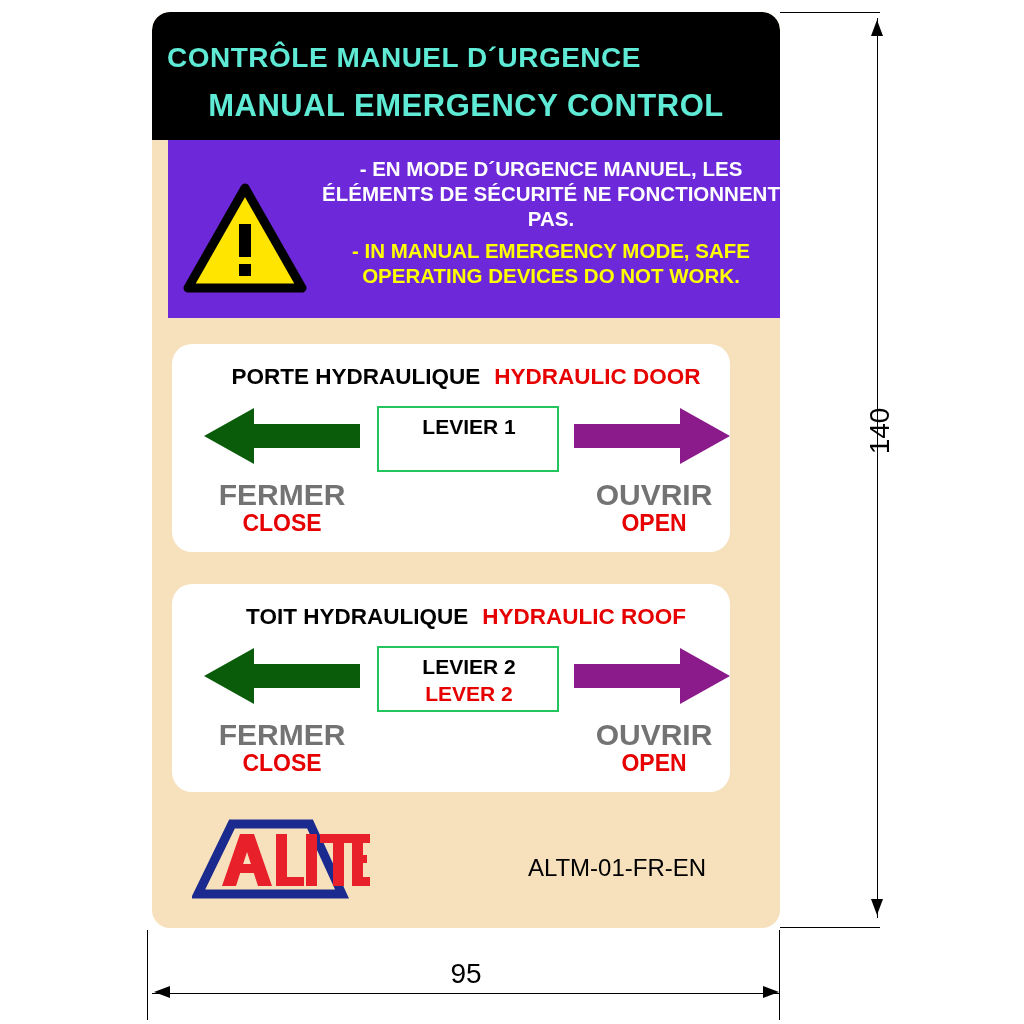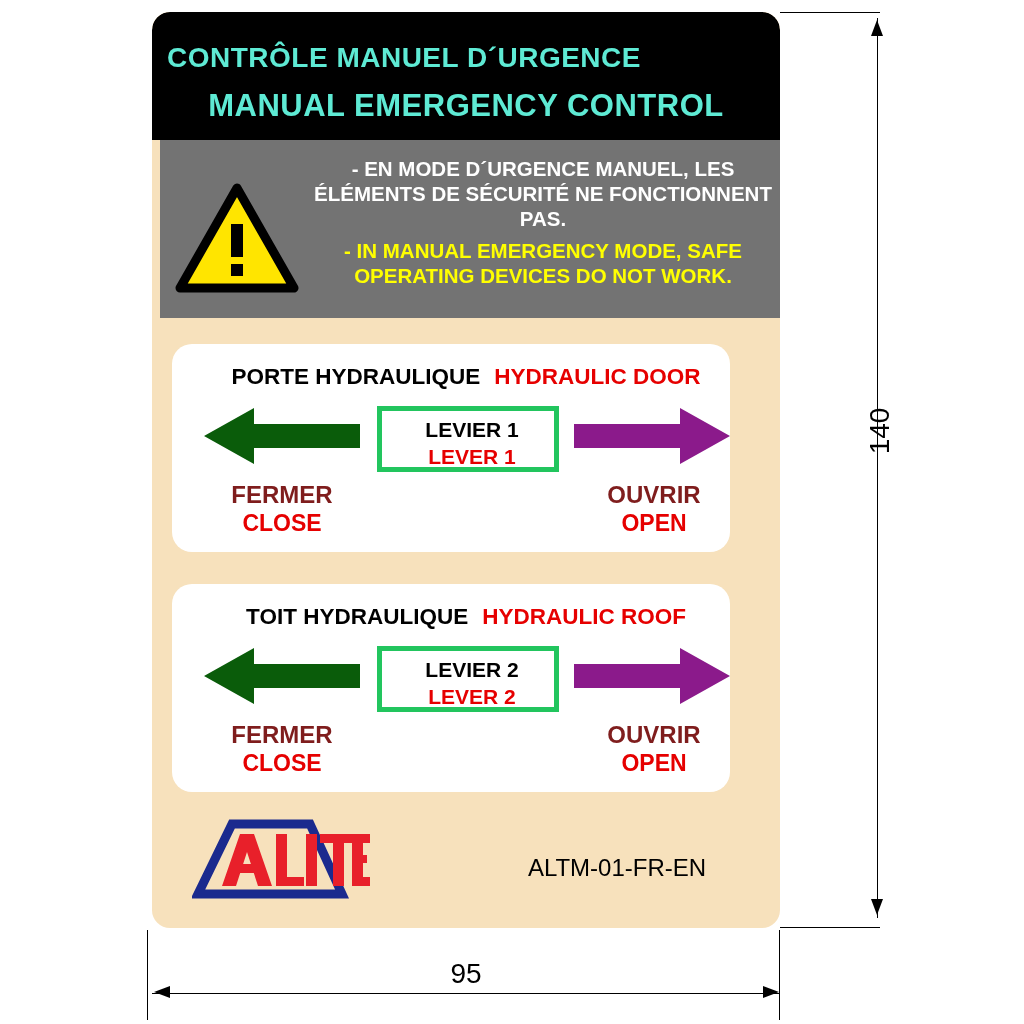--- a/index.html
+++ b/index.html
@@ -55,24 +55,24 @@
     text-align: center;
     color: #5eead4;
     font-weight: bold;
     font-size: 31px;
     letter-spacing: 0.5px;
   }
 
   
   #warning-band {
     position: absolute;
-    left: 8px; top: 128px;
+    left: 16px; top: 128px;
     width: 628px;
     height: 178px;
-    background: #737373;
+    background: #6d28d9;
   }
   #warning-icon {
     position: absolute;
     left: 14px;
     top: 42px;
     width: 126px;
     height: 112px;
   }
   #warning-text-fr {
     position: absolute;
@@ -120,21 +120,21 @@
   }
   .card-title .fr { color: #000000; }
   .card-title .en { color: #e60000; margin-left: 14px; }
 
   .lever-box {
     position: absolute;
     left: 205px;
     top: 62px;
     width: 182px;
     height: 66px;
-    border: 5px solid #22c55e;
+    border: 2px solid #22c55e;
     background: #ffffff;
     box-sizing: border-box;
   }
   .lever-box .l-fr {
     position: absolute;
     left: 0; top: 7px;
     width: 180px;
     text-align: center;
     font-weight: bold;
     font-size: 21px;
@@ -174,22 +174,22 @@
   }
   .action-right {
     position: absolute;
     left: 390px;
     top: 136px;
     width: 184px;
     text-align: center;
   }
   .action-fr {
     font-weight: bold;
-    font-size: 24px;
-    color: #7f1d1d;
+    font-size: 30px;
+    color: #737373;
     line-height: 29px;
   }
   .action-en {
     font-weight: bold;
     font-size: 23px;
     color: #e60000;
     line-height: 29px;
   }
 
   
@@ -335,21 +335,20 @@
     </div>
 
     <div class="arrow-left">
       <svg viewBox="0 0 160 64" width="160" height="64">
         <polygon points="2,32 52,4 52,20 158,20 158,44 52,44 52,60" fill="#0A5C0A"></polygon>
       </svg>
     </div>
 
     <div class="lever-box">
       <div class="l-fr">LEVIER 1</div>
-      <div class="l-en">LEVER 1</div>
     </div>
 
     <div class="arrow-right">
       <svg viewBox="0 0 160 64" width="160" height="64">
         <polygon points="158,32 108,4 108,20 2,20 2,44 108,44 108,60" fill="#8B1A8B"></polygon>
       </svg>
     </div>
 
     <div class="action-left">
       <div class="action-fr">FERMER</div>

